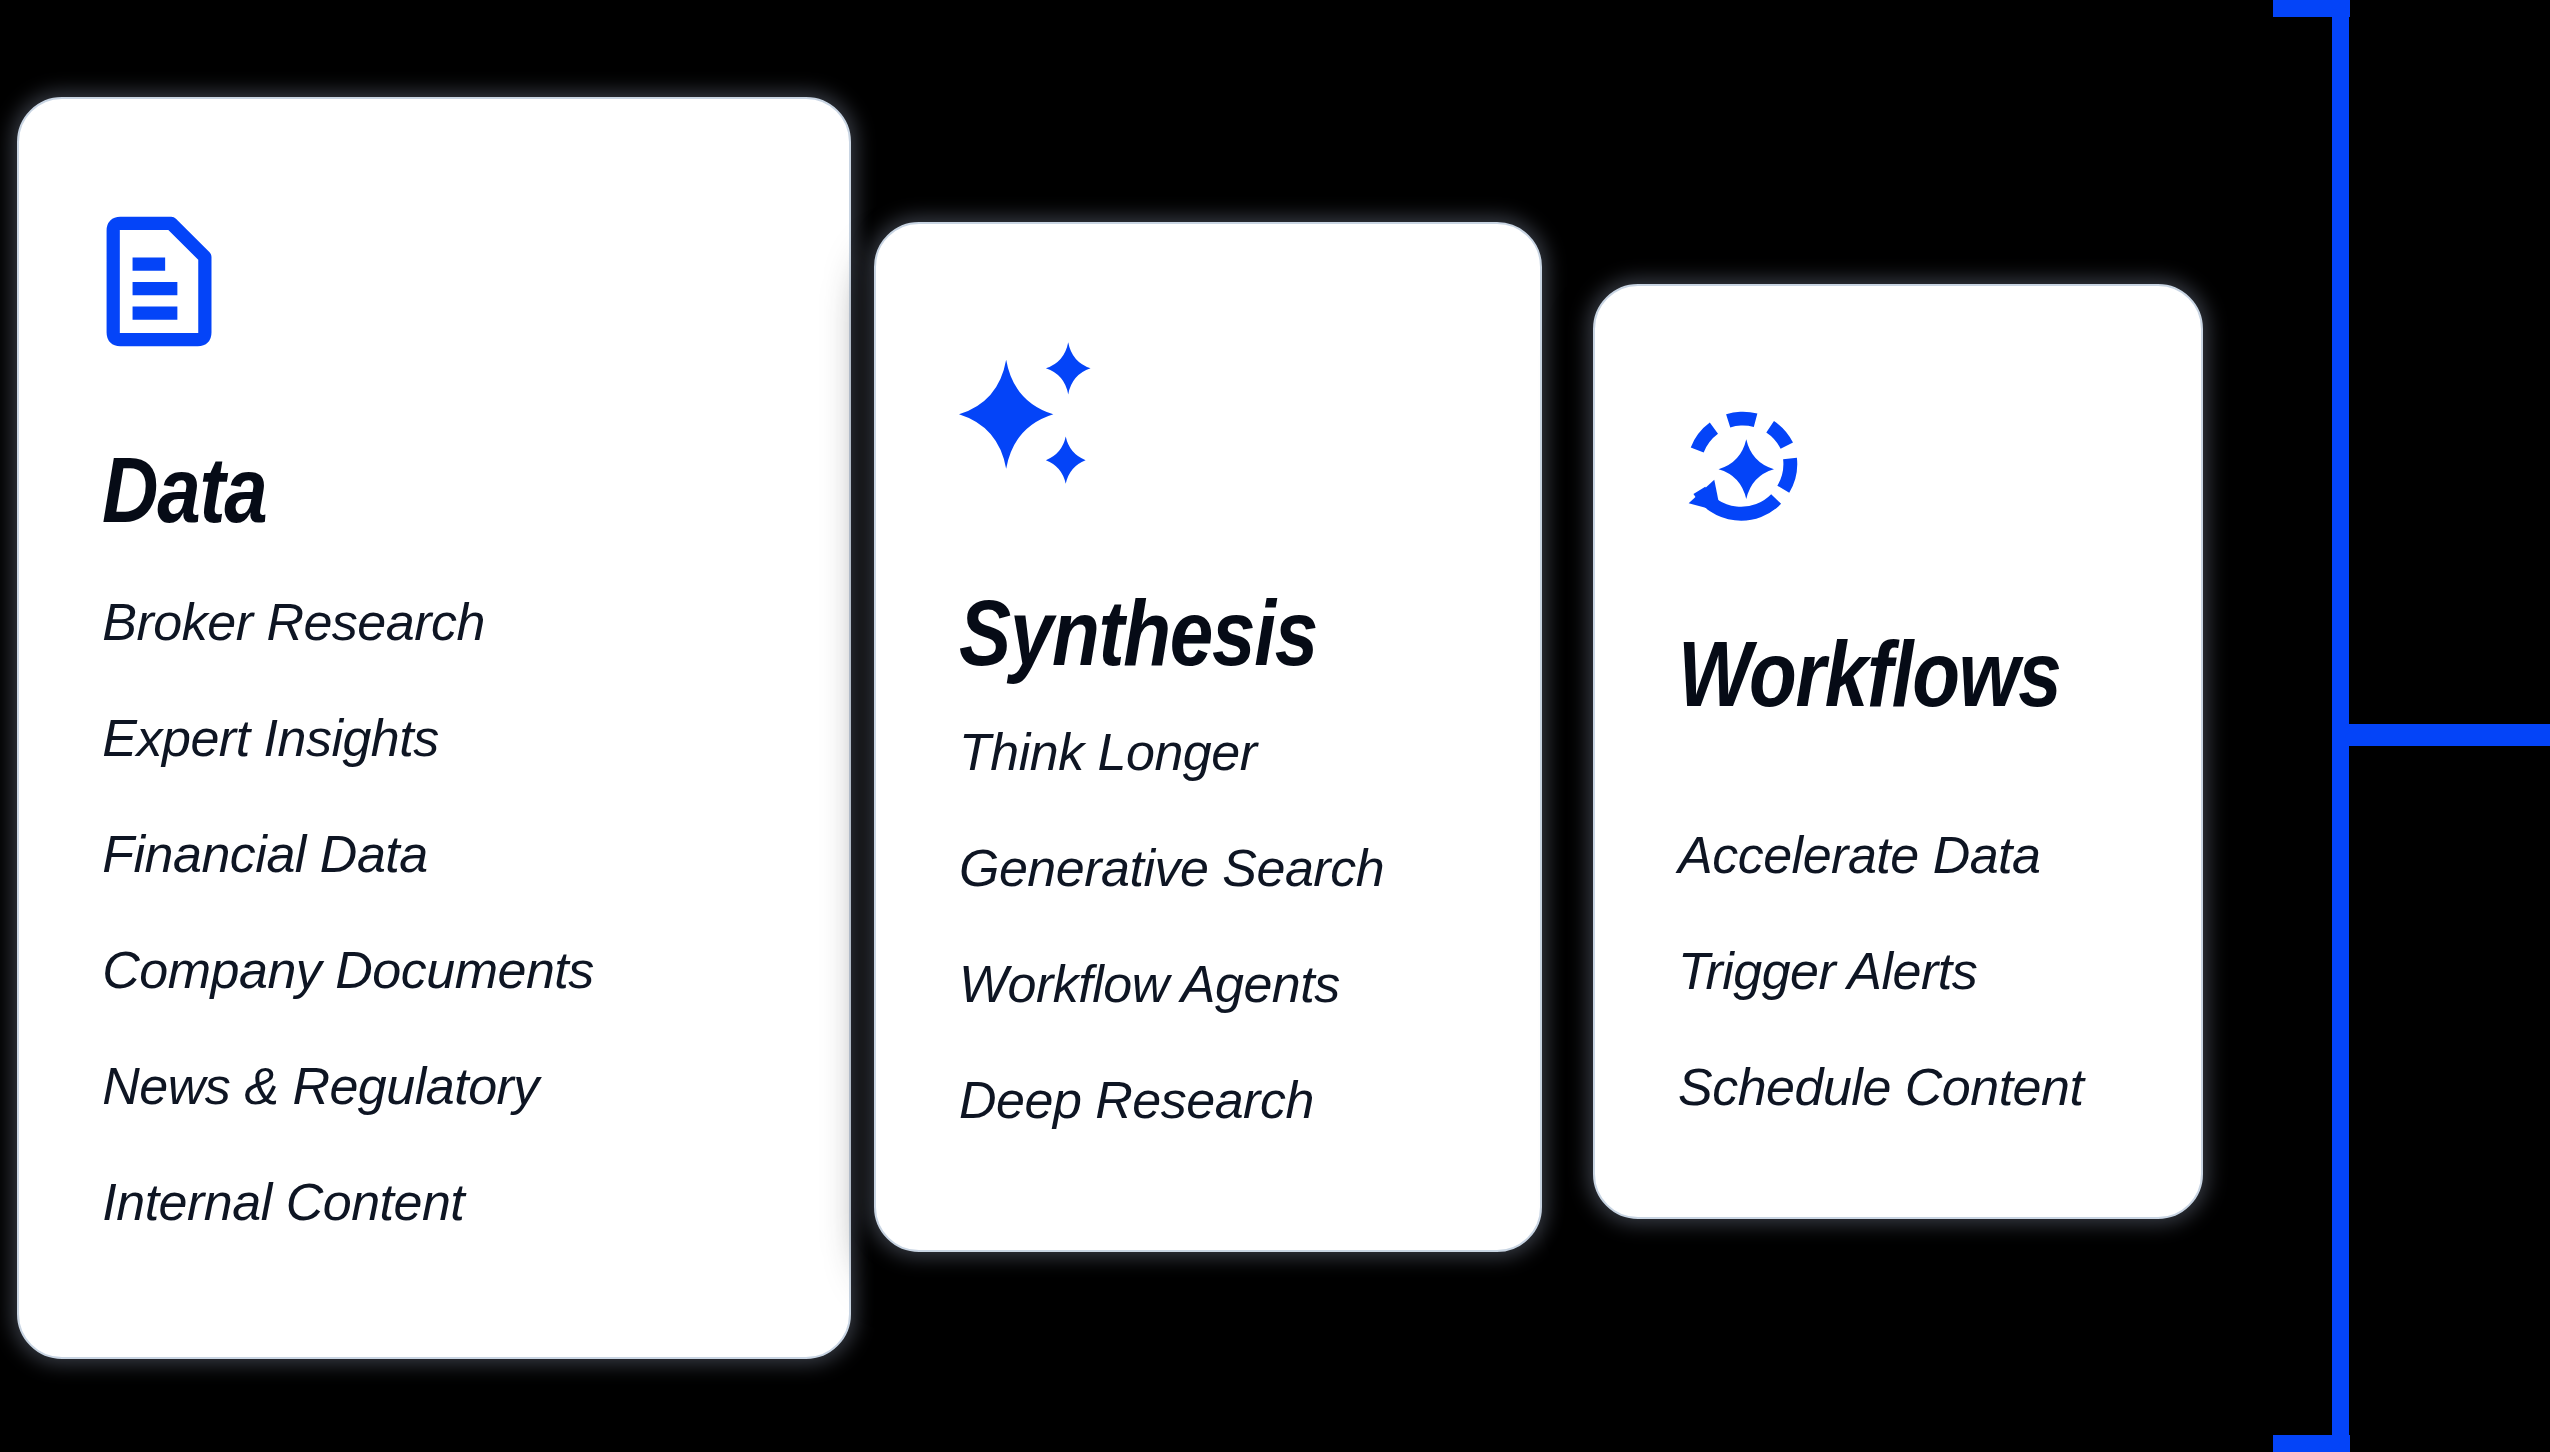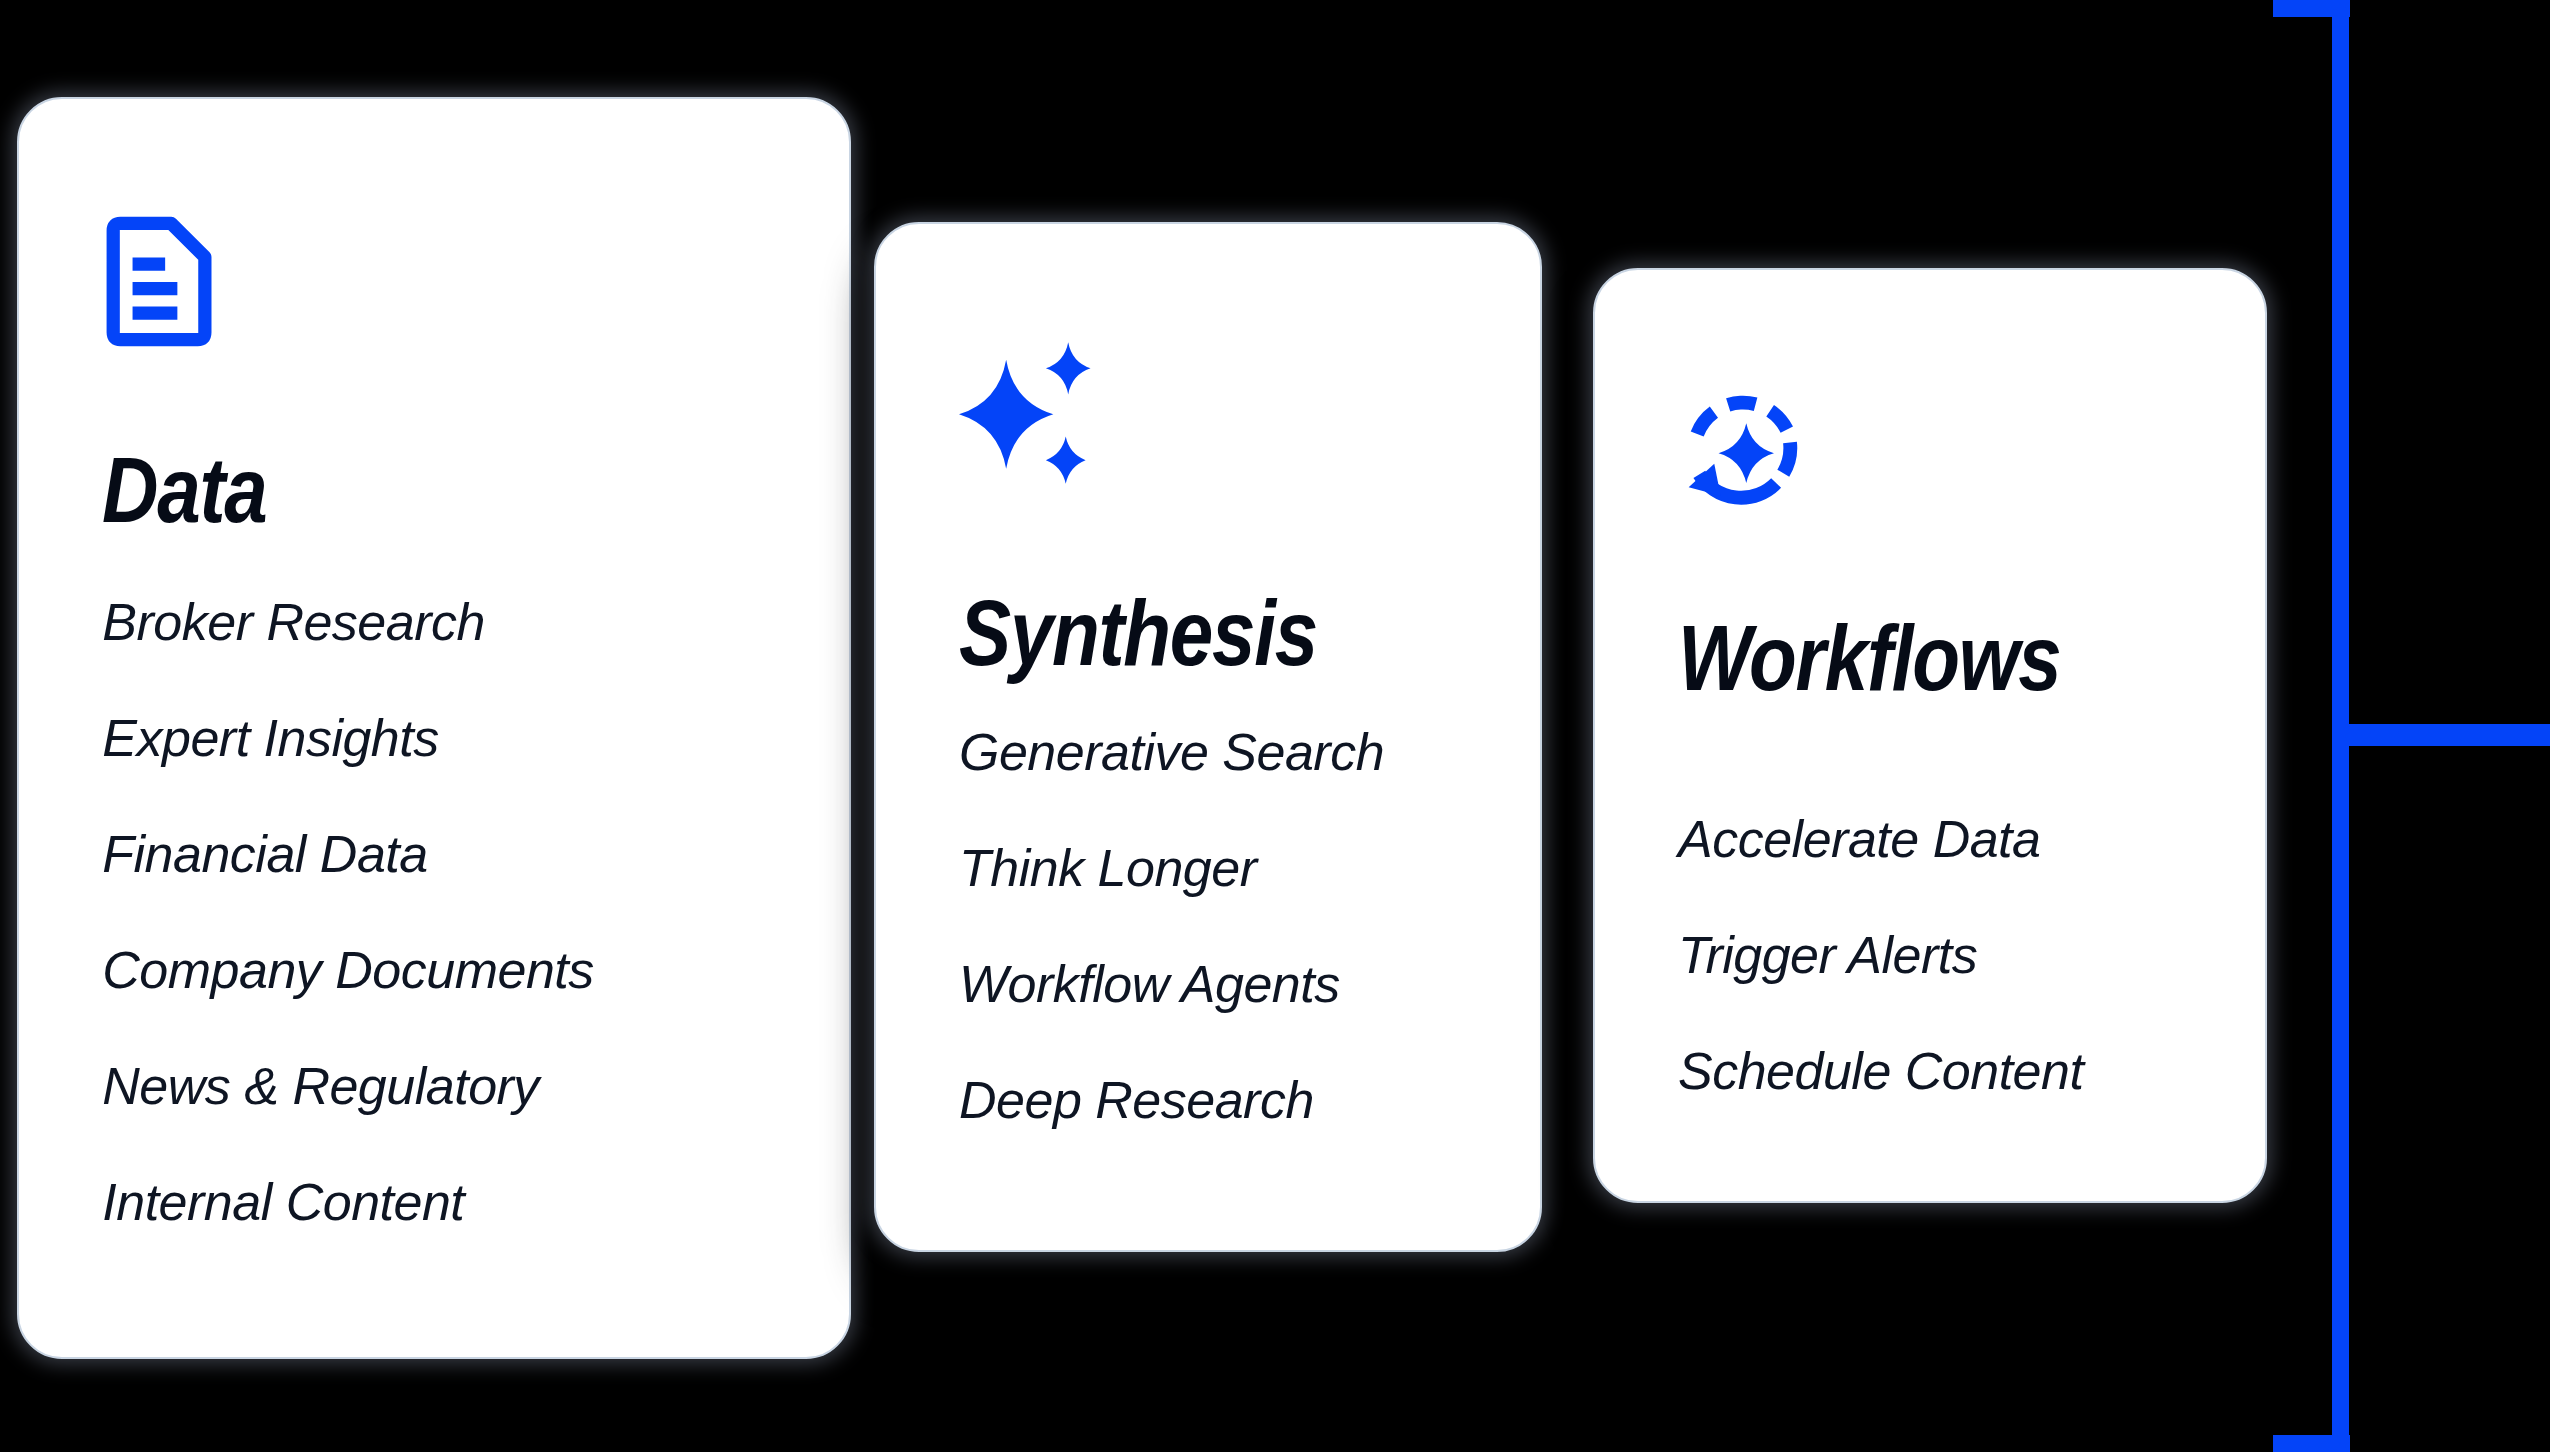--- a/index.html
+++ b/index.html
@@ -16,21 +16,21 @@
     background:var(--card-bg,#fff);
     border:2px solid var(--card-border,#c9d5e3);
     border-radius:45px;
     box-sizing:border-box;
     box-shadow:0 0 20.4px 4.1px rgba(145,155,180,0.38), 0 31px 46px rgba(0,0,0,0.85);
     padding:117px 56px 0 83px;
     font-style:italic;
   }
   .card-data      {left:17.3px;  top:97px; width:834px; height:1262px;}
   .card-synthesis {left:874px;top:222px; width:668px; height:1030px;}
-  .card-workflows {left:1593px;top:268px; width:674px; height:935px;}
+  .card-workflows {left:1593px;top:284px; width:610px; height:935px;}
 
   .icon{display:block;}
   .icon-doc     {width:110px;height:131px;}
   .icon-sparkles{width:139px;height:149px;}
   .icon-cycle   {width:128px;height:128px;}
   .icon .stroke{fill:none;stroke:var(--accent-blue,#0444f8);}
   .icon .fill{fill:var(--accent-blue,#0444f8);stroke:none;}
 
   .card-title{
     margin:97px 0 0 0;
@@ -87,22 +87,22 @@
   </section>
 
   <section class="card card-synthesis">
     <svg class="icon icon-sparkles" viewBox="0 0 112 118">
       <path class="fill" d="M38 14 Q44 48 76 58 Q44 68 38 102 Q32 68 0 58 Q32 48 38 14 Z"></path>
       <path class="fill" d="M88 0 Q91 16 106 21 Q91 26 88 42 Q85 26 70 21 Q85 16 88 0 Z"></path>
       <path class="fill" d="M86 76 Q89 90 102 95 Q89 100 86 114 Q83 100 70 95 Q83 90 86 76 Z"></path>
     </svg>
     <h2 class="card-title">Synthesis</h2>
     <ul class="card-list">
+      <li>Think Longer</li>
       <li>Generative Search</li>
-      <li>Think Longer</li>
       <li>Workflow Agents</li>
       <li>Deep Research</li>
     </ul>
   </section>
 
   <section class="card card-workflows">
     <svg class="icon icon-cycle" viewBox="0 0 120 120">
       <path class="stroke" stroke-width="13" stroke-dasharray="26 15" d="M18 44 A46 46 0 0 1 102 40"></path>
       <path class="stroke" stroke-width="13" stroke-dasharray="30 40" d="M105 52 A46 46 0 0 1 98 82"></path>
       <path class="stroke" stroke-width="13" d="M20 82 A46 46 0 0 0 92 90"></path>

